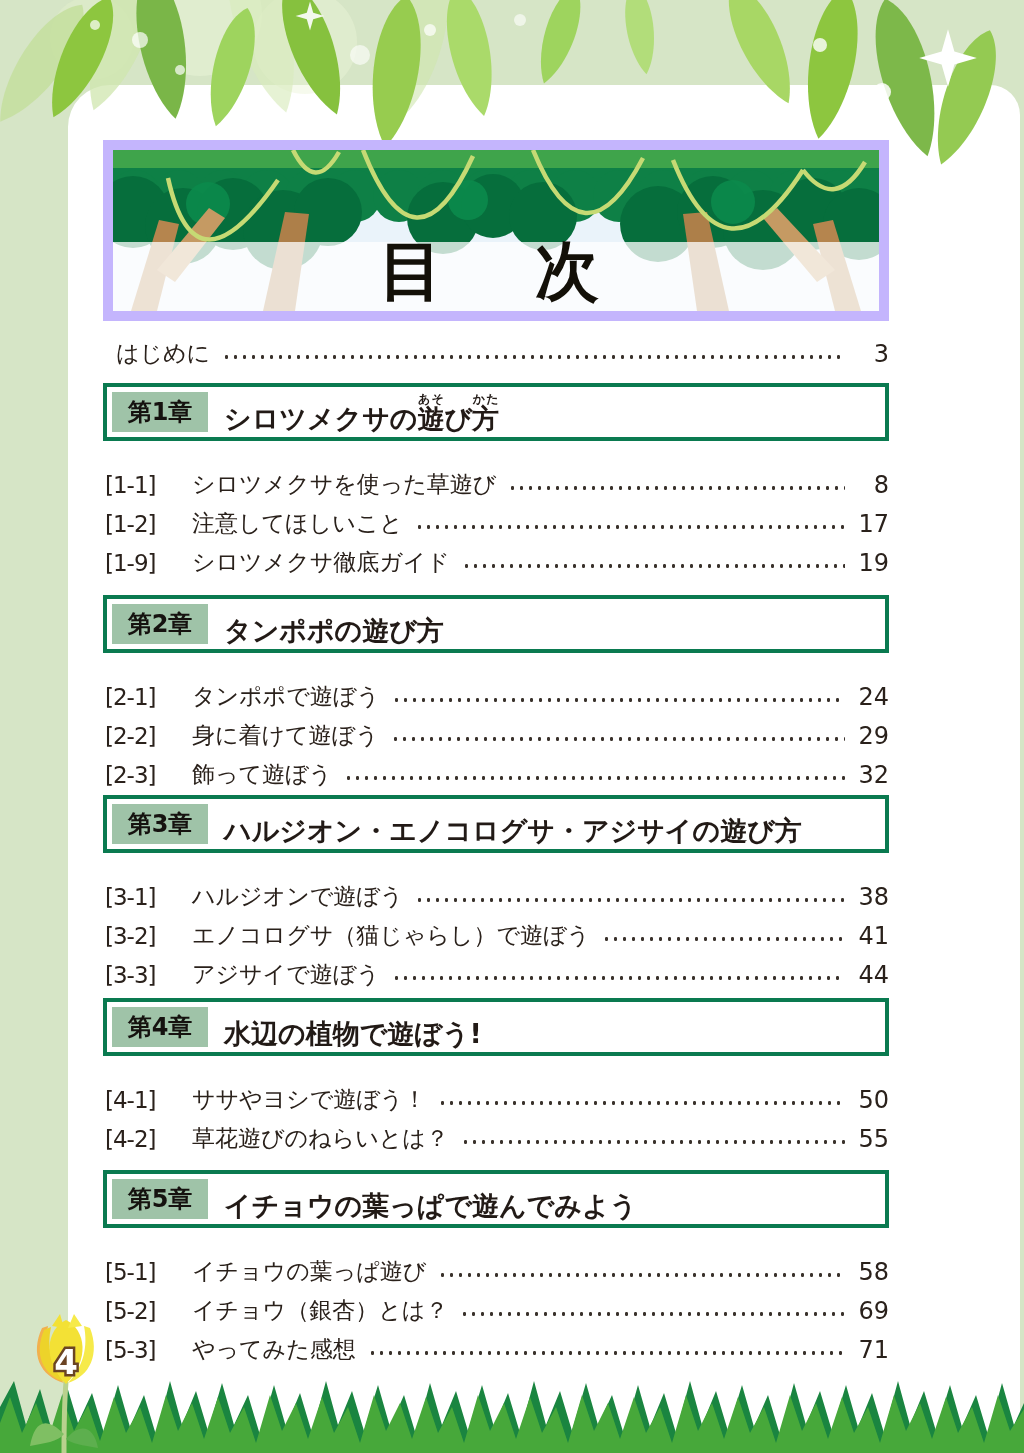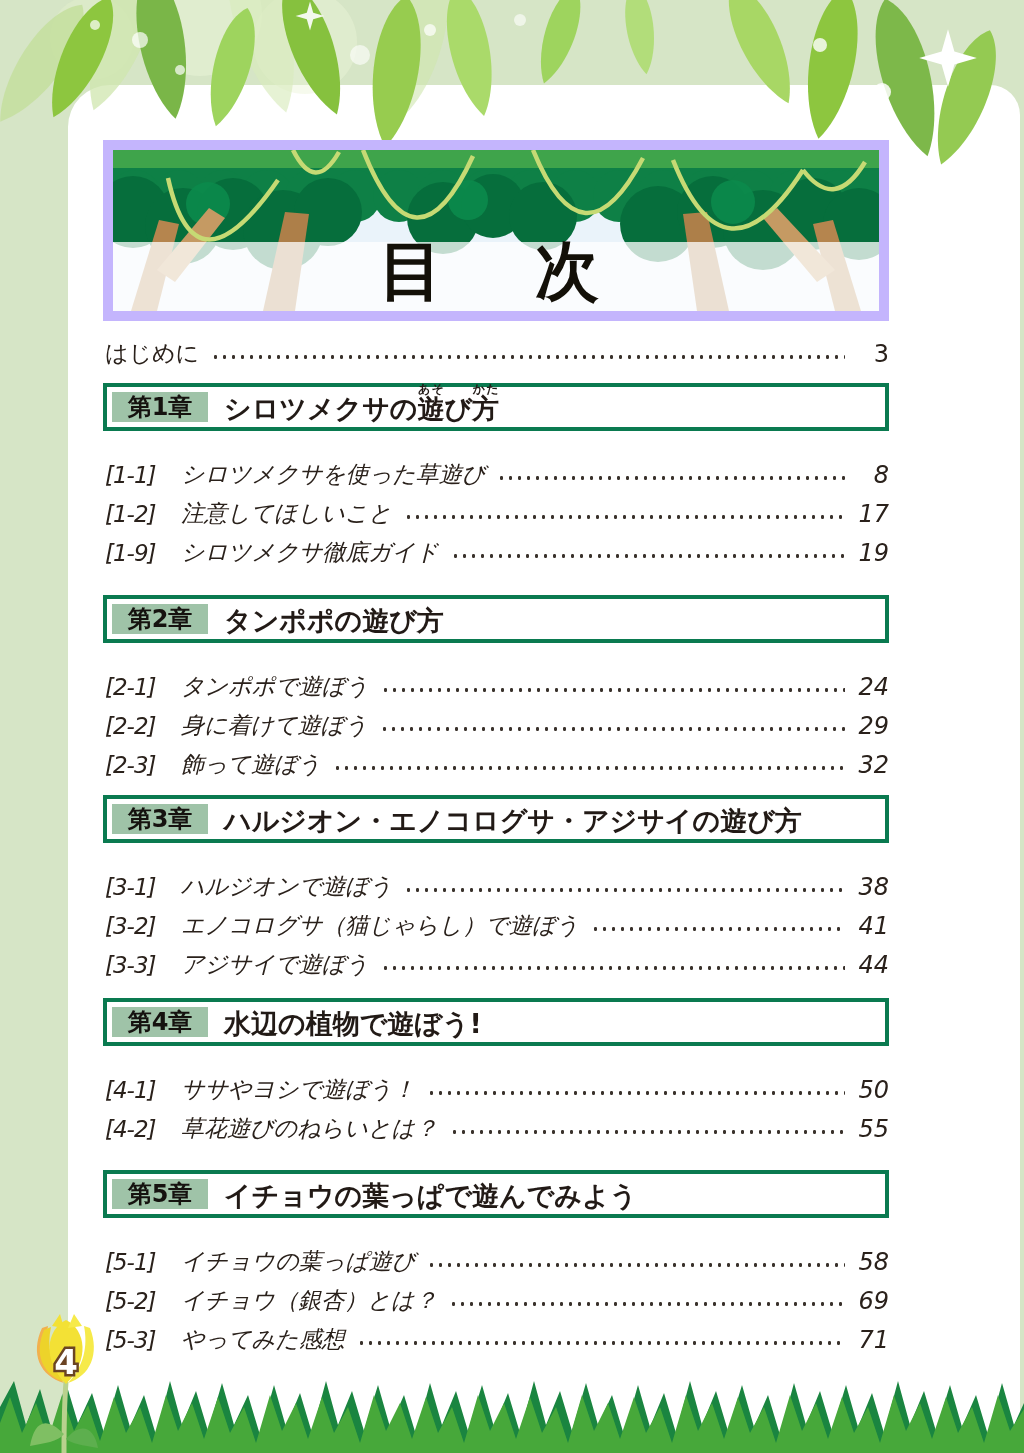--- a/index.html
+++ b/index.html
@@ -26,45 +26,45 @@
     font-family:"DejaVu Sans","Liberation Sans",sans-serif;
     font-weight:900;letter-spacing:14px;
   }
   
   .toc{position:absolute;left:103px;top:0;width:786px;height:1453px;}
   .row{
     display:flex;align-items:center;height:39px;
     font-size:23px;color:#2a211b;
   }
   .row .num{width:76px;flex:none;letter-spacing:-1px;}
-  .row .ttl{flex:none;white-space:nowrap;}
+  .row .ttl{flex:none;white-space:nowrap;margin-left:11px;}
   .row .leader{
     flex:1;height:6px;margin:6px 10px 0 12px;
     background-image:radial-gradient(circle,#3a322c 1.7px,transparent 2px);
     background-size:9px 6px;background-repeat:repeat-x;background-position:left center;
   }
   .row .pg{flex:none;min-width:34px;text-align:right;font-size:24px;color:#2a211b;}
   .intro-row{position:absolute;left:2px;top:334px;width:784px;}
   .section{position:absolute;left:0;width:786px;}
   .s0{top:383px}.s1{top:595px}.s2{top:795px}.s3{top:998px}.s4{top:1170px}
   .ch-head{
-    height:48px;box-sizing:border-box;border:4px solid #0a7a50;background:#fff;
+    height:58px;box-sizing:border-box;border:4px solid #0a7a50;background:#fff;
     display:flex;align-items:stretch;padding:5px;
   }
   .ch-label{
     width:96px;flex:none;background:#9fc3a8;color:#15120f;
     display:flex;align-items:center;justify-content:center;
     font-size:24px;font-weight:bold;
   }
   .ch-title{
     display:flex;align-items:flex-end;margin-left:16px;
     font-size:27px;font-weight:800;color:#221a16;line-height:1;
   }
   .ch-title ruby rt{font-size:12px;font-weight:700;letter-spacing:0;}
-  .items{margin-top:24px;padding-left:2px;font-style:italic;}
+  .items{margin-top:24px;padding-left:2px;}
   
   .grass{position:absolute;left:0;bottom:0;width:1024px;height:80px;}
   .tulip{position:absolute;left:14px;top:1312px;width:100px;height:141px;}
   .tulip text{
     font-family:"DejaVu Sans","Liberation Sans",sans-serif;
     font-weight:bold;
   }
 </style>
 </head>
 <body>

